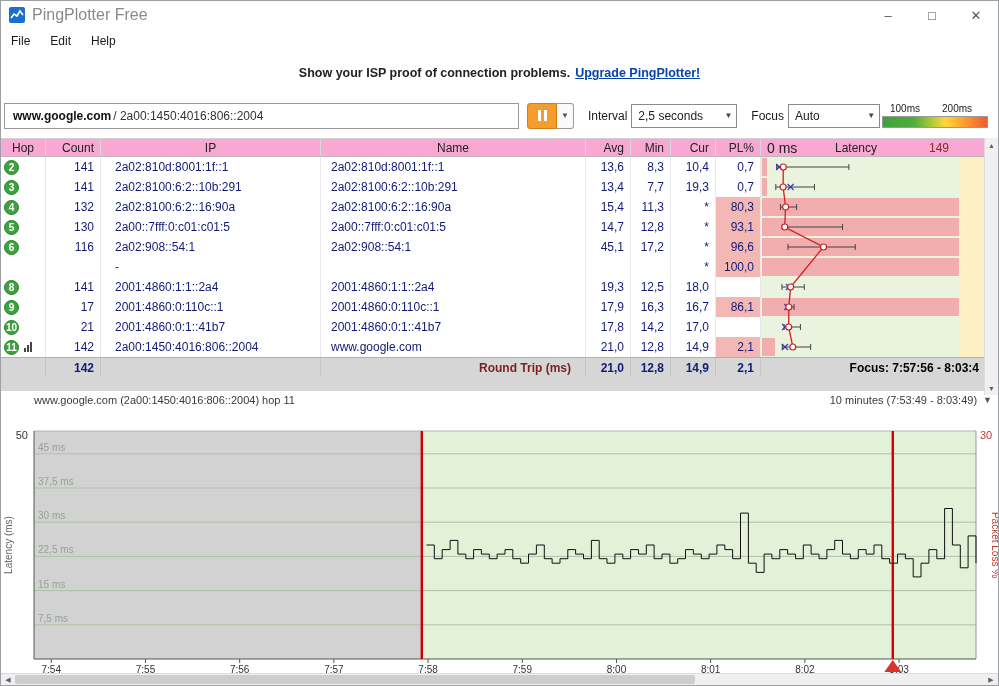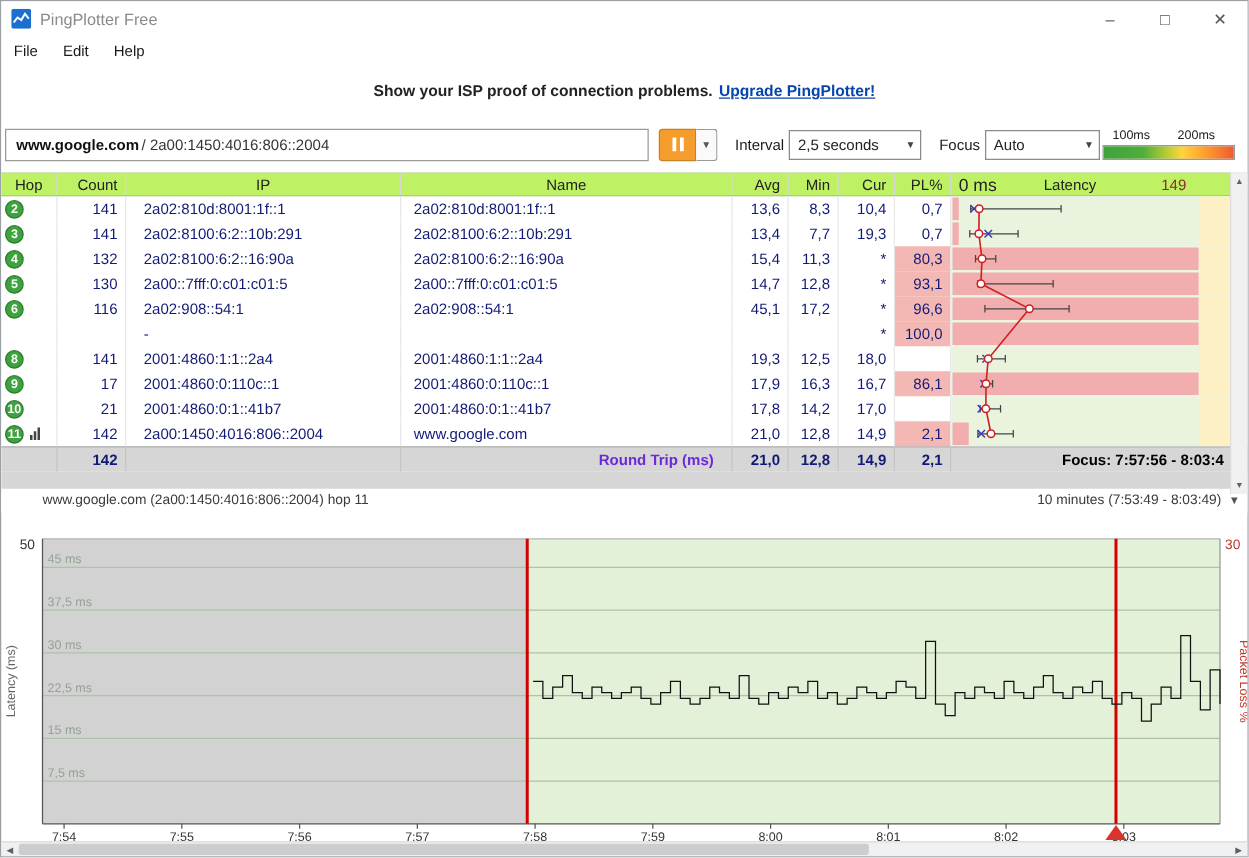--- a/index.html
+++ b/index.html
@@ -3,21 +3,21 @@
 <meta charset="utf-8">
 <style>
   html,body{margin:0;padding:0;background:#e8e8e8;}
   .win{width:999px;height:686px;position:relative;background:#fff;
        font-family:"Liberation Sans",sans-serif;border:1px solid #9aa0a6;
        box-sizing:border-box;overflow:hidden;font-size:12px;color:#222;}
 
   
   .titlebar{position:absolute;top:0;left:0;right:0;height:28px;display:flex;align-items:center;background:#fff;}
   .appicon{width:16px;height:16px;margin-left:8px;display:inline-block;}
-  .apptitle{margin-left:7px;color:#8a8a8a;font-size:13px;}
+  .apptitle{margin-left:7px;color:#8a8a8a;font-size:16px;}
   .winbtns{margin-left:auto;display:flex;height:100%;}
   .wbtn{width:44px;height:100%;display:flex;align-items:center;justify-content:center;
         color:#555;font-size:13px;cursor:default;}
 
   
   .menubar{position:absolute;top:28px;left:0;right:0;height:24px;display:flex;align-items:center;background:#fff;}
   .menuitem{padding:3px 10px;color:#1a1a1a;}
 
   
   .banner{position:absolute;top:52px;left:0;right:0;height:40px;display:flex;align-items:center;
@@ -48,21 +48,21 @@
   .legend{margin-left:auto;margin-right:10px;width:106px;}
   .legend-labels{display:flex;font-size:10px;color:#222;height:13px;}
   .legend-labels span:first-child{margin-left:8px;}
   .legend-labels span:last-child{margin-left:22px;}
   .legend-bar{height:10px;border:1px solid #999;
      background:linear-gradient(to right,#3fa23c 0%,#4fae3a 30%,#b4cc35 48%,#ffd53a 60%,#ff9d2e 78%,#ef5b2e 100%);}
 
   
   .table-area{position:absolute;top:137px;left:0;right:0;height:257px;background:#fff;}
   .grid{display:grid;grid-template-columns:45px 55px 220px 265px 45px 40px 45px 45px 1fr;}
-  .thead{height:19px;background:#bef264;border-top:1px solid #d0d0d0;border-bottom:1px solid #b9b9b9;box-sizing:border-box;}
+  .thead{height:19px;background:#f9a8d4;border-top:1px solid #d0d0d0;border-bottom:1px solid #b9b9b9;box-sizing:border-box;}
   .hcell{display:flex;align-items:center;border-right:1px solid #d8d8d8;padding:0 6px;box-sizing:border-box;
          overflow:hidden;white-space:nowrap;color:#222;}
   .hc{justify-content:center;}
   .hr{justify-content:flex-end;}
   .lat-head{position:relative;padding:0;}
   .lat-head .z{position:absolute;left:6px;font-size:14px;}
   .lat-head .t{position:absolute;left:0;right:46px;text-align:center;}
   .lat-head .m{position:absolute;right:48px;color:#8a2a2a;}
 
   .trows{position:relative;}
@@ -81,21 +81,21 @@
   .bars-icon .b1{height:4px;} .bars-icon .b2{height:7px;} .bars-icon .b3{height:10px;}
   .pink{background:#f4b8b4;}
   .c-lat{position:relative;background:#e9f3de;border-right:none;}
   .lat-pink{position:absolute;left:1px;top:1px;bottom:1px;background:#f2aeae;}
   .lat-yellow{position:absolute;left:198px;width:27px;top:0;bottom:0;background:#fcf0c4;}
   .lat-overlay{position:absolute;left:760px;top:19px;pointer-events:none;z-index:5;}
 
   .tsummary{height:20px;background:#d6d6d6;border-top:1px solid #b0b0b0;box-sizing:border-box;
             color:#121a75;font-weight:bold;}
   .tsummary .cell{border-right:1px solid #c4c4c4;}
-  .rt-label{color:#6d28d9;justify-content:flex-end;padding-right:14px;}
+  .rt-label{color:#7f1d1d;justify-content:flex-end;padding-right:14px;}
   .focus-cell{color:#000;justify-content:flex-end;padding-right:18px;font-weight:bold;}
   .tfiller{height:18px;background:#d6d6d6;}
 
   .vscroll{position:absolute;right:0;top:0;width:14px;height:257px;background:#f0f0f0;
            border-left:1px solid #dcdcdc;display:flex;flex-direction:column;z-index:6;box-sizing:border-box;}
   .sbtn{height:14px;display:flex;align-items:center;justify-content:center;font-size:7px;color:#606060;background:#f0f0f0;}
   .strack{flex:1;}
 
   
   .splitter{position:absolute;top:394px;left:0;right:0;height:16px;background:#fff;display:flex;

